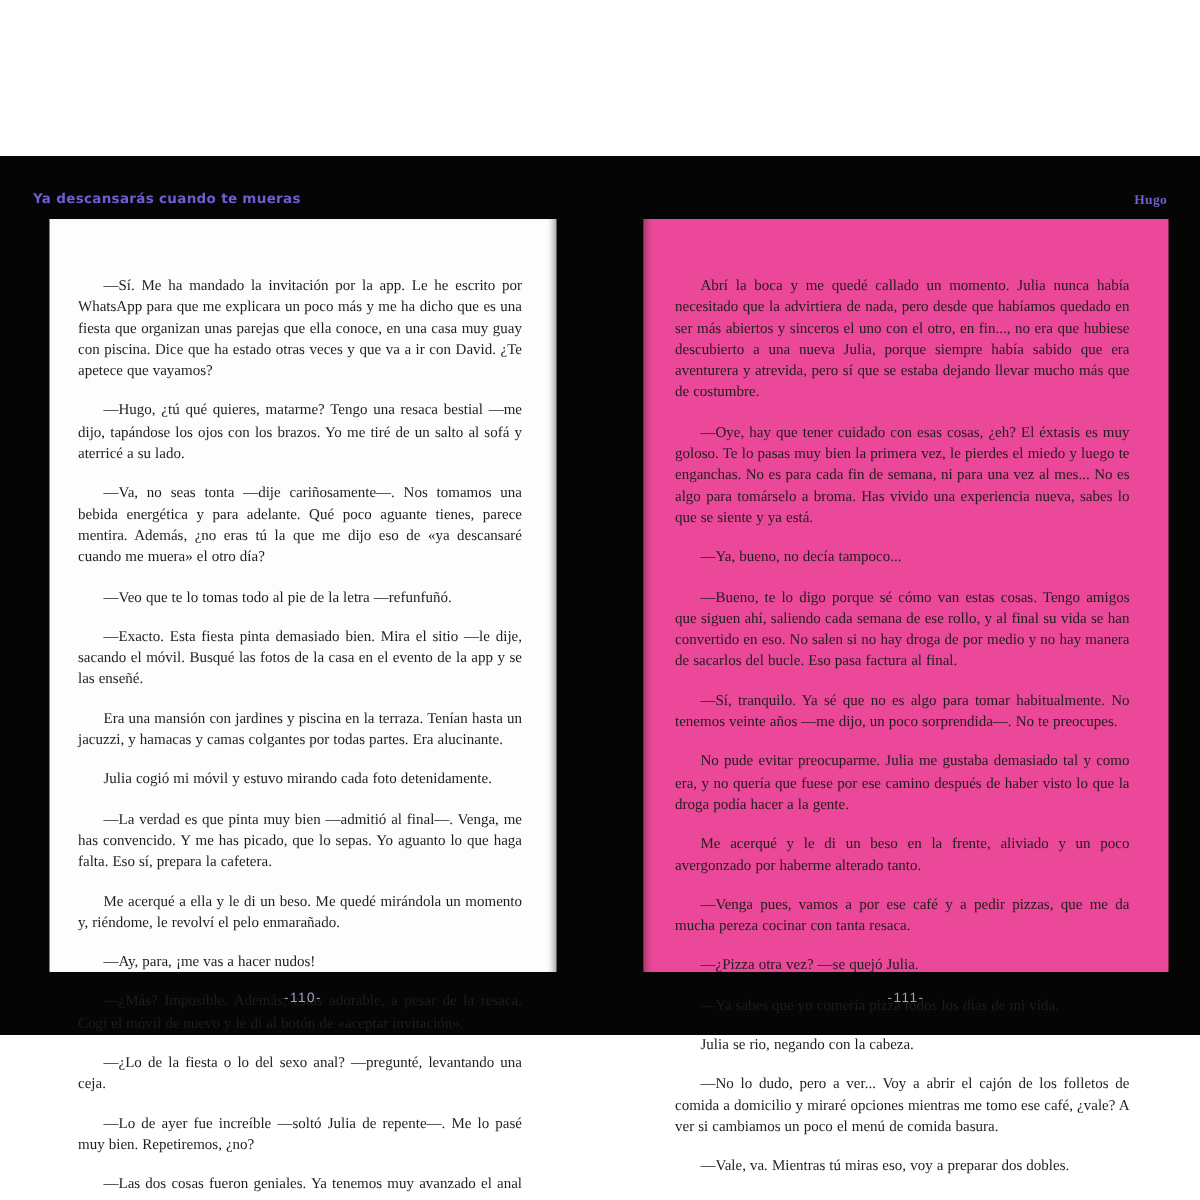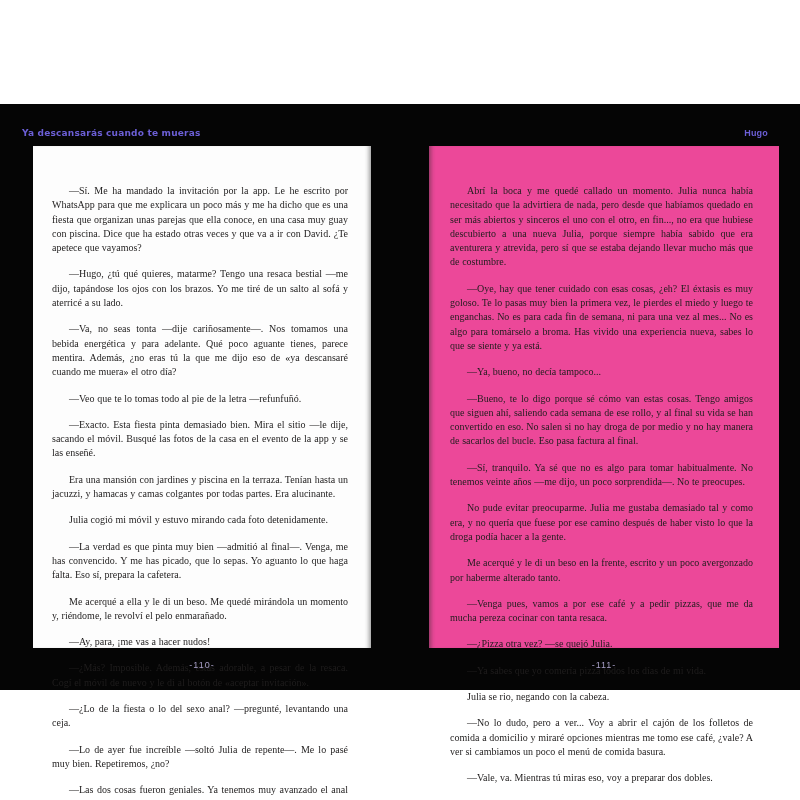--- a/index.html
+++ b/index.html
@@ -36,23 +36,23 @@
     position: absolute;
     left: 22px;
     top: 0;
     font-family: "DejaVu Sans", sans-serif;
     font-size: 9px;
     font-weight: 700;
     letter-spacing: 0.2px;
   }
   .running-header .hdr-right {
     position: absolute;
-    right: 32px;
+    right: 22px;
     top: 0;
-    font-family: Liberation Sans, sans-serif;
+    font-family: Liberation Serif, serif;
     font-size: 9px;
     font-weight: 700;
     letter-spacing: 0.2px;
   }
   .page {
     position: absolute;
     top: 42px;
     height: 502px;
     background: #fdfdfd;
     box-sizing: border-box;
@@ -121,21 +121,21 @@
         <p class="para">—Las dos cosas fueron geniales. Ya tenemos muy avanzado el anal —me dijo, riendo y levantando una mano para chocar los cinco. Yo choqué, también entusiasmado—. Pero como experiencia nueva nueva... Me refería al éxtasis.</p>
       </div>
 
     <div class="page right" style="background: #ec4899; color: rgb(31, 29, 29);">
         <p class="para">Abrí la boca y me quedé callado un momento. Julia nunca había necesitado que la advirtiera de nada, pero desde que habíamos quedado en ser más abiertos y sinceros el uno con el otro, en fin..., no era que hubiese descubierto a una nueva Julia, porque siempre había sabido que era aventurera y atrevida, pero sí que se estaba dejando llevar mucho más que de costumbre.</p>
         <p class="para">—Oye, hay que tener cuidado con esas cosas, ¿eh? El éxtasis es muy goloso. Te lo pasas muy bien la primera vez, le pierdes el miedo y luego te enganchas. No es para cada fin de semana, ni para una vez al mes... No es algo para tomárselo a broma. Has vivido una experiencia nueva, sabes lo que se siente y ya está.</p>
         <p class="para">—Ya, bueno, no decía tampoco...</p>
         <p class="para">—Bueno, te lo digo porque sé cómo van estas cosas. Tengo amigos que siguen ahí, saliendo cada semana de ese rollo, y al final su vida se han convertido en eso. No salen si no hay droga de por medio y no hay manera de sacarlos del bucle. Eso pasa factura al final.</p>
         <p class="para">—Sí, tranquilo. Ya sé que no es algo para tomar habitualmente. No tenemos veinte años —me dijo, un poco sorprendida—. No te preocupes.</p>
         <p class="para">No pude evitar preocuparme. Julia me gustaba demasiado tal y como era, y no quería que fuese por ese camino después de haber visto lo que la droga podía hacer a la gente.</p>
-        <p class="para">Me acerqué y le di un beso en la frente, escrito y un poco avergonzado por haberme alterado tanto.</p>
+        <p class="para">Me acerqué y le di un beso en la frente, aliviado y un poco avergonzado por haberme alterado tanto.</p>
         <p class="para">—Venga pues, vamos a por ese café y a pedir pizzas, que me da mucha pereza cocinar con tanta resaca.</p>
         <p class="para">—¿Pizza otra vez? —se quejó Julia.</p>
         <p class="para">—Ya sabes que yo comería pizza todos los días de mi vida.</p>
         <p class="para">Julia se rio, negando con la cabeza.</p>
         <p class="para">—No lo dudo, pero a ver... Voy a abrir el cajón de los folletos de comida a domicilio y miraré opciones mientras me tomo ese café, ¿vale? A ver si cambiamos un poco el menú de comida basura.</p>
         <p class="para">—Vale, va. Mientras tú miras eso, voy a preparar dos dobles.</p>
         <p class="para">—Perfecto.</p>
       </div>
 
     <div class="folio left" style="color: rgb(167, 159, 198);">-110-</div>

